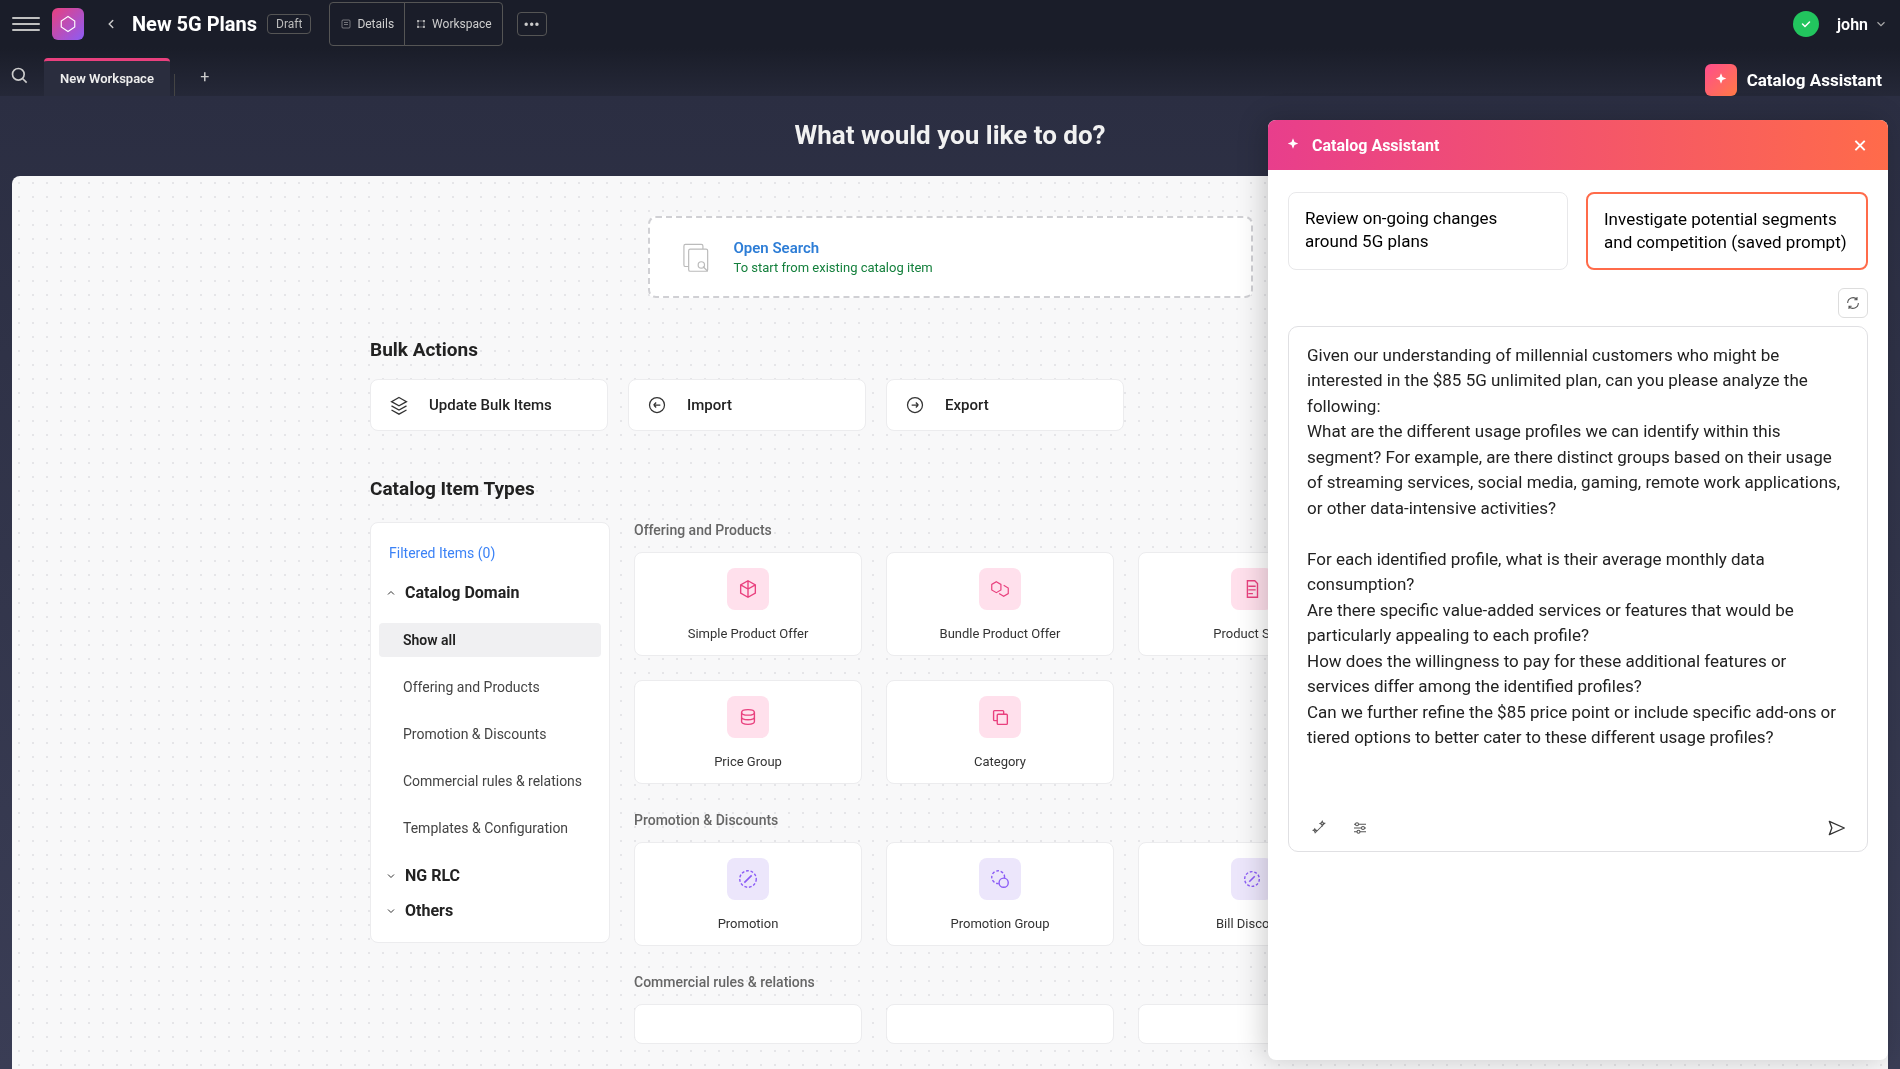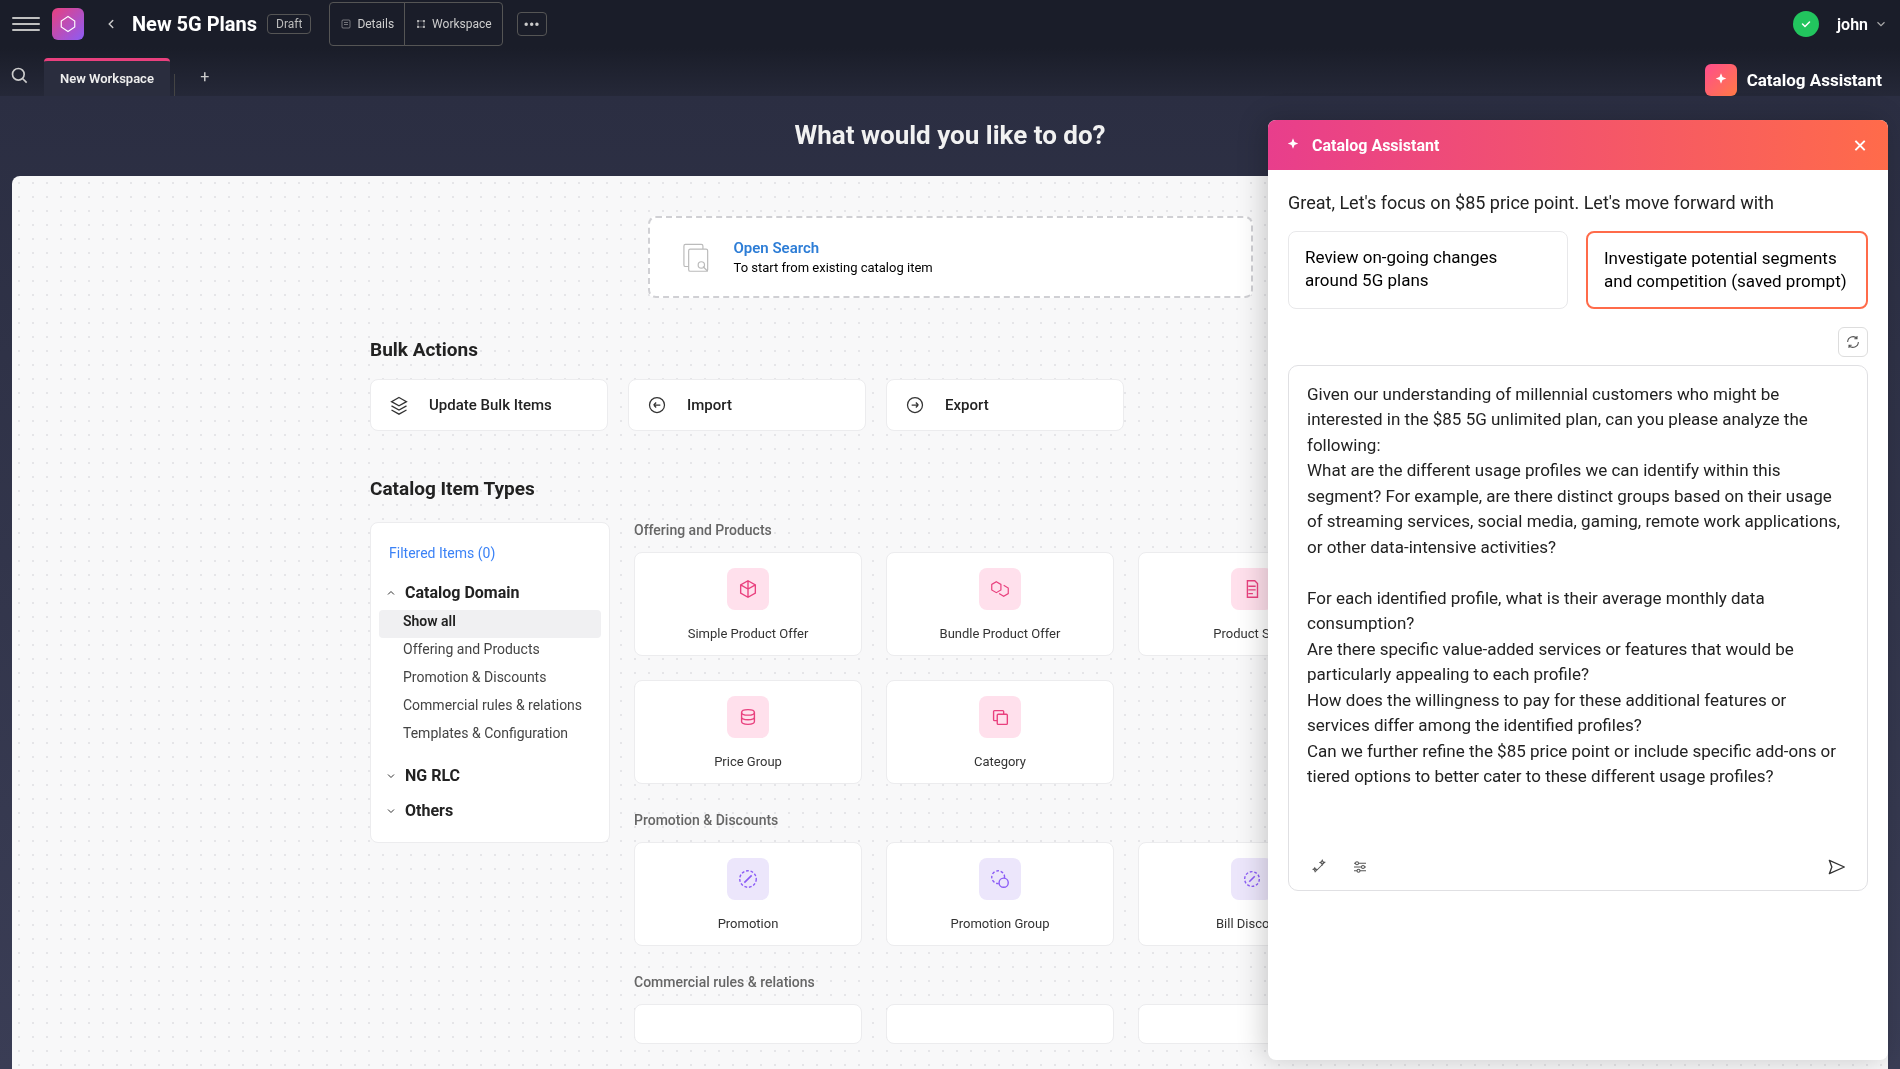--- a/index.html
+++ b/index.html
@@ -36,33 +36,33 @@
 
 .main-shell { position: absolute; top: 96px; left: 0; right: 0; bottom: 0; background: linear-gradient(180deg, #2b2e42 0%, #3a3d55 100%); }
 .hero-title { text-align: center; color: #f1f1f1; font-size: 26px; font-weight: 700; padding: 24px 0 28px; }
 .content-surface { position:absolute; top: 80px; left: 12px; right: 12px; bottom: 0; background: #f8f8f9; border-radius: 8px 8px 0 0; background-image: radial-gradient(#e5e5e8 1px, transparent 1px); background-size: 14px 14px; padding: 0; overflow:hidden;}
 
 .content-inner { max-width: 1240px; margin: 0 auto; padding: 40px 0 0 0; position:relative; }
 
 .open-search-card { border: 2px dashed #d0d0d4; border-radius: 8px; background: #fff; max-width: 605px; margin: 0 auto 40px; padding: 18px 24px; display:flex; align-items:center; gap:18px; cursor:pointer;}
 .open-search-icon { width:42px;height:42px; display:flex;align-items:center;justify-content:center;}
 .open-search-title { color: #2d7dd6; font-weight: 600; font-size: 15px; }
-.open-search-sub { color: #000000; font-size: 13px; margin-top:3px;}
+.open-search-sub { color: #15803d; font-size: 13px; margin-top:3px;}
 
 .section-title { font-size: 19px; font-weight: 700; color: #222; margin: 0 0 18px 0; }
 .section-wrap { padding: 0 0 0 40px; }
 
 .bulk-row { display:flex; gap: 20px; margin-bottom: 46px;}
 .bulk-card { background: #fff; border: 1px solid #ececee; border-radius: 8px; width: 238px; height: 52px; display:flex; align-items:center; gap:20px; padding: 0 18px; font-size:15px; font-weight:500; color:#222; cursor:pointer;}
 
 .catalog-layout { display:flex; gap:24px; }
 .sidebar-panel { width: 240px; background: #fff; border:1px solid #ececee; border-radius:8px; padding: 14px 0; align-self:flex-start;}
 .filtered-items { color:#3b82f6; font-size:14px; padding: 8px 18px 14px;}
 .domain-header { display:flex; align-items:center; gap:8px; padding: 8px 14px; font-weight:700; font-size:16px; color:#222; cursor:pointer;}
-.domain-item { padding: 3px 18px 9px 24px; font-size:14px; color:#444; cursor:pointer; border-radius:4px; margin: 0 8px;}
+.domain-item { padding: 9px 18px 9px 24px; font-size:14px; color:#444; cursor:pointer; border-radius:4px; margin: 13px 8px;}
 .domain-item.active { background:#f0f0f2; font-weight:600; color:#222;}
 
 .catalog-types-col { flex:1; position:relative;}
 .types-header-row { display:flex; justify-content: space-between; margin-bottom:16px;}
 .search-catalog { border:1px solid #ddd; border-radius:4px; padding:6px 10px; font-size:13px; width:60px; color:#999;}
 
 .type-group-label { font-size:14px; color:#666; margin-bottom:14px; font-weight:500;}
 .type-grid { display:flex; gap:24px; flex-wrap:wrap; margin-bottom:28px;}
 .type-card { width: 228px; height: 104px; background:#fff; border:1px solid #ececee; border-radius:8px; display:flex; flex-direction:column; align-items:center; justify-content:center; gap:16px; cursor:pointer;}
 .type-icon { width:42px; height:42px; border-radius:8px; display:flex;align-items:center;justify-content:center;}
@@ -340,21 +340,20 @@
 
 <div class="assistant-panel">
   <div class="assistant-header">
     <svg width="18" height="18" viewBox="0 0 24 24">
         <path d="M12 3l2 5 5 2-5 2-2 5-2-5-5-2 5-2 2-5z" fill="#fff"></path>
       </svg>
     <div class="assistant-header-title">Catalog Assistant</div>
     <div class="assistant-close">✕</div>
   </div>
   <div class="assistant-body">
-    <div class="assistant-msg">Great, Let's focus on $85 price point. Let's move forward with</div>
     <div class="suggestion-row">
       <div class="suggestion-card">Review on-going changes around 5G plans</div>
       <div class="suggestion-card highlight">Investigate potential segments and competition (saved prompt)</div>
     </div>
     <div class="refresh-row">
       <div class="refresh-btn">
         <svg width="16" height="16" viewBox="0 0 24 24">
             <path d="M4 12a8 8 0 0 1 14-5.3M20 12a8 8 0 0 1-14 5.3M18 3v4h-4M6 21v-4h4" stroke="#555" stroke-width="1.6" fill="none"></path>
           </svg>
       </div>

